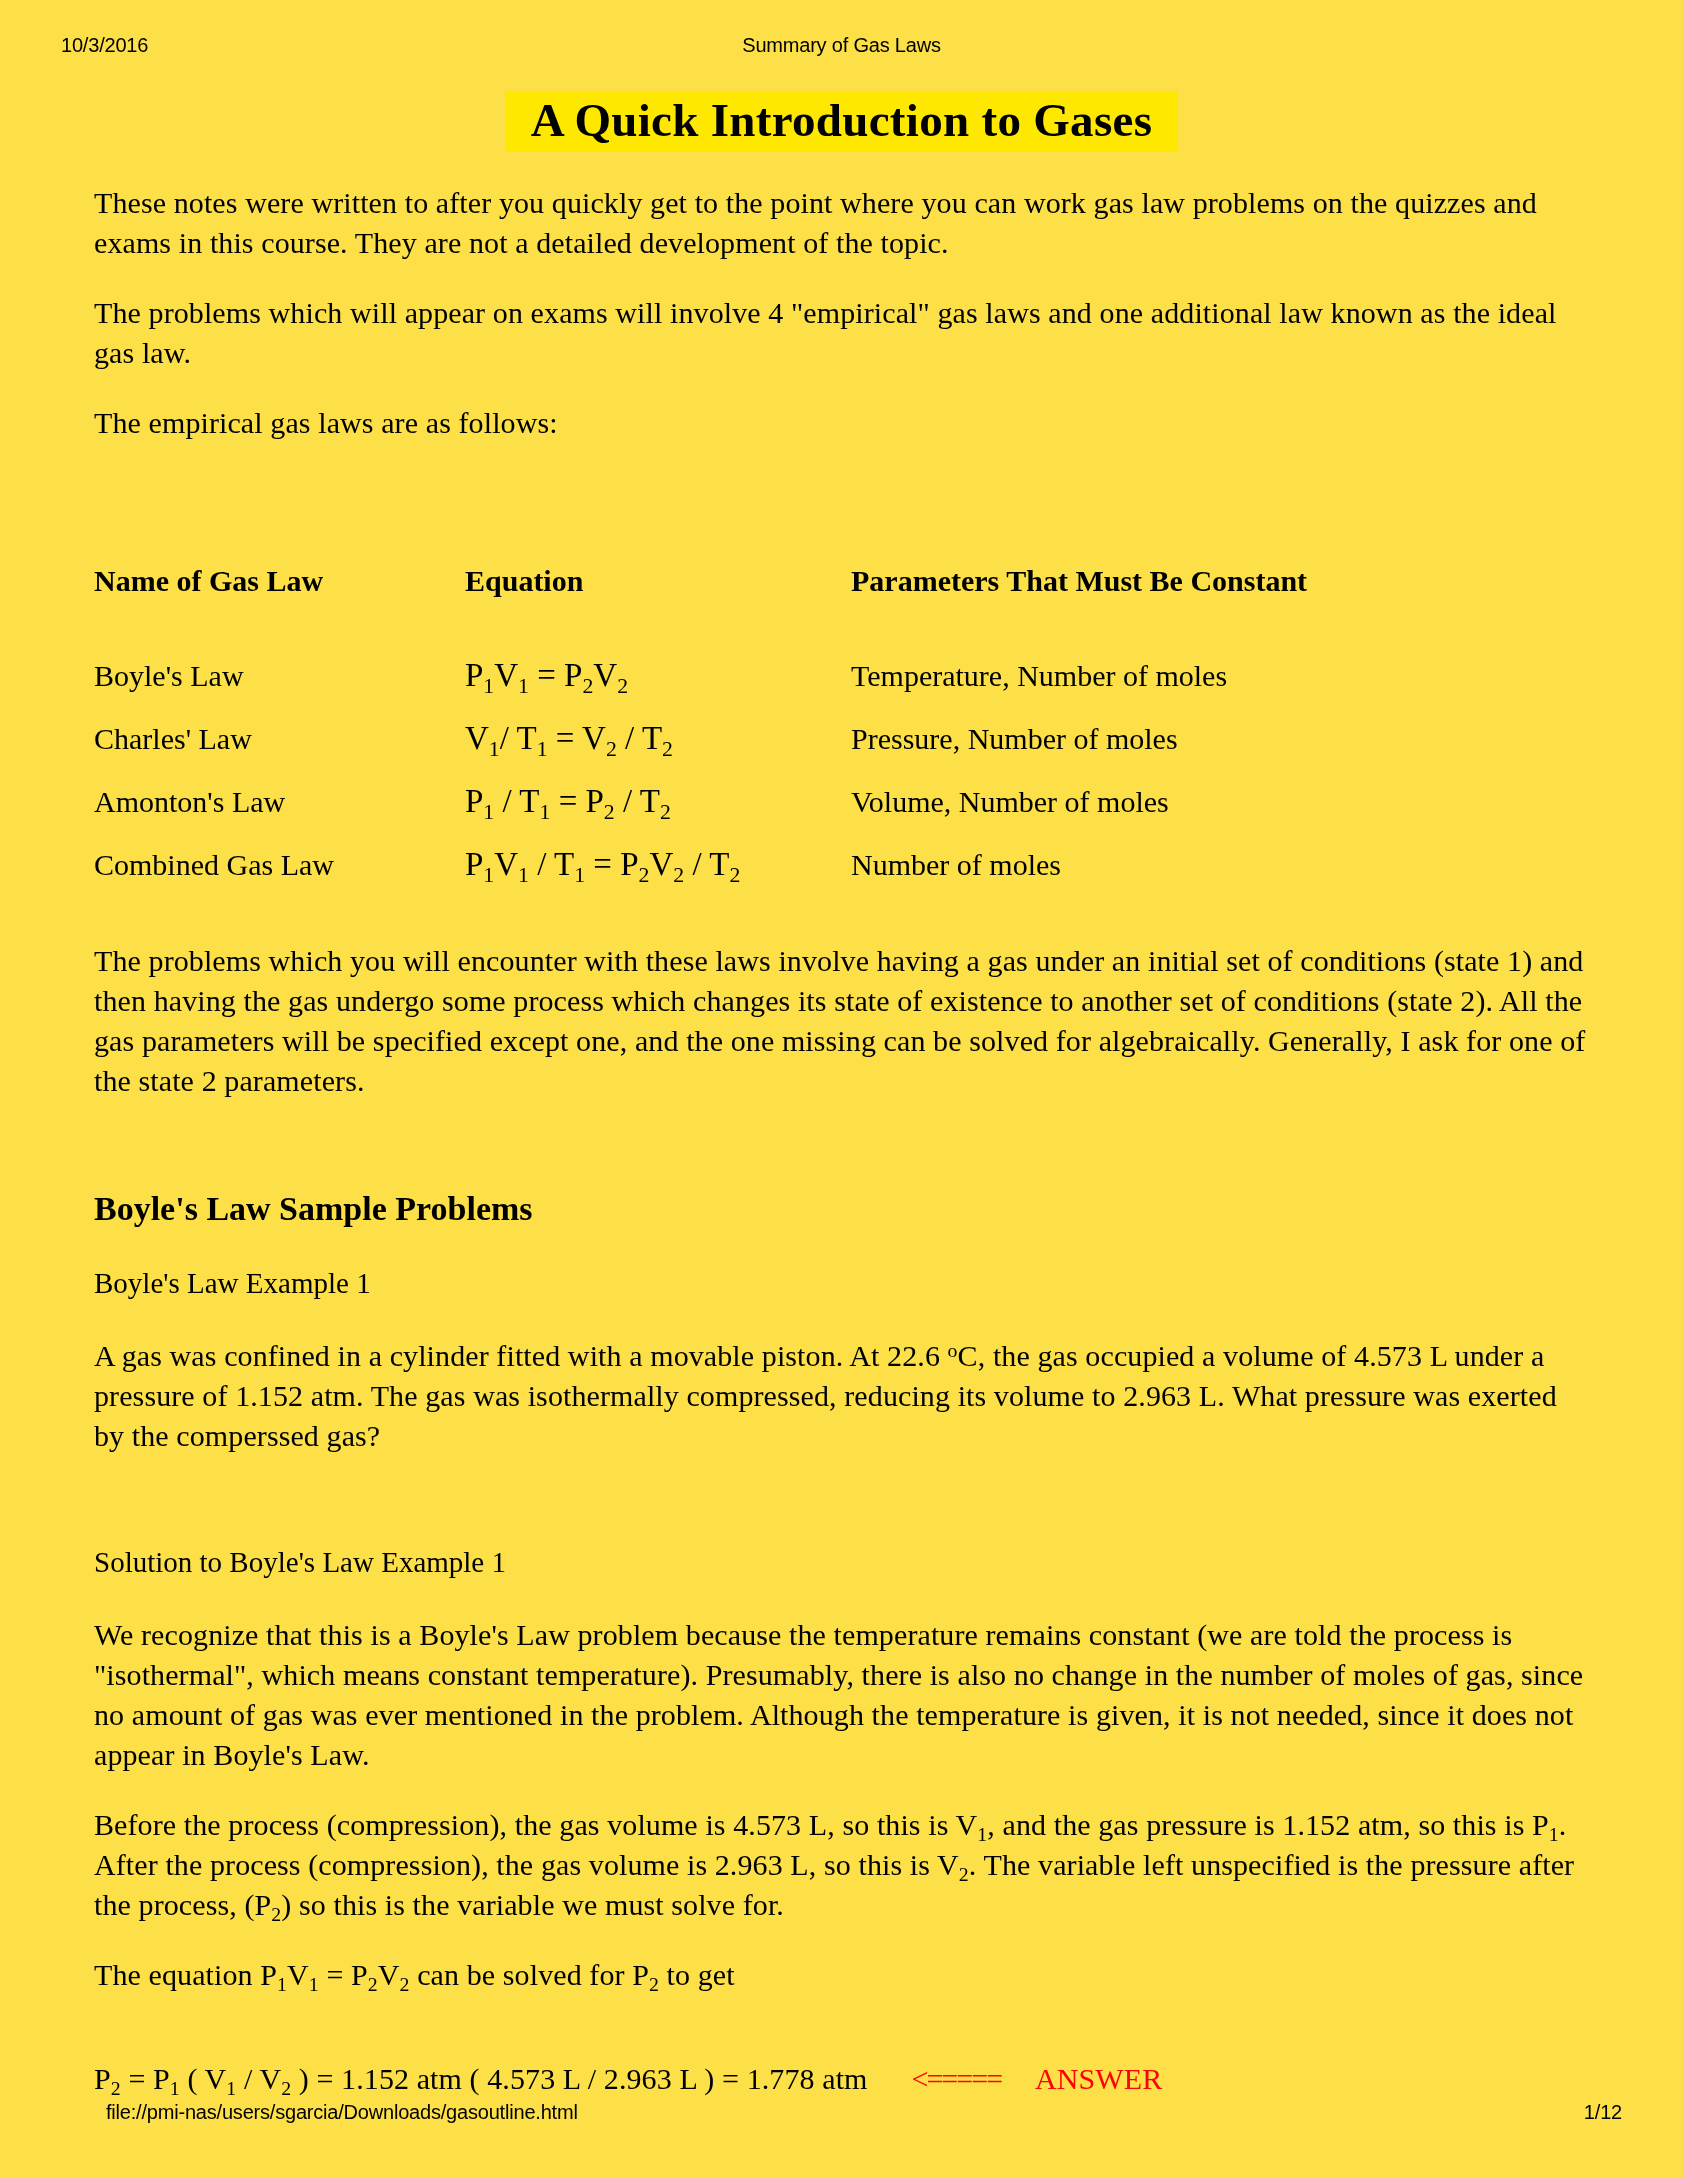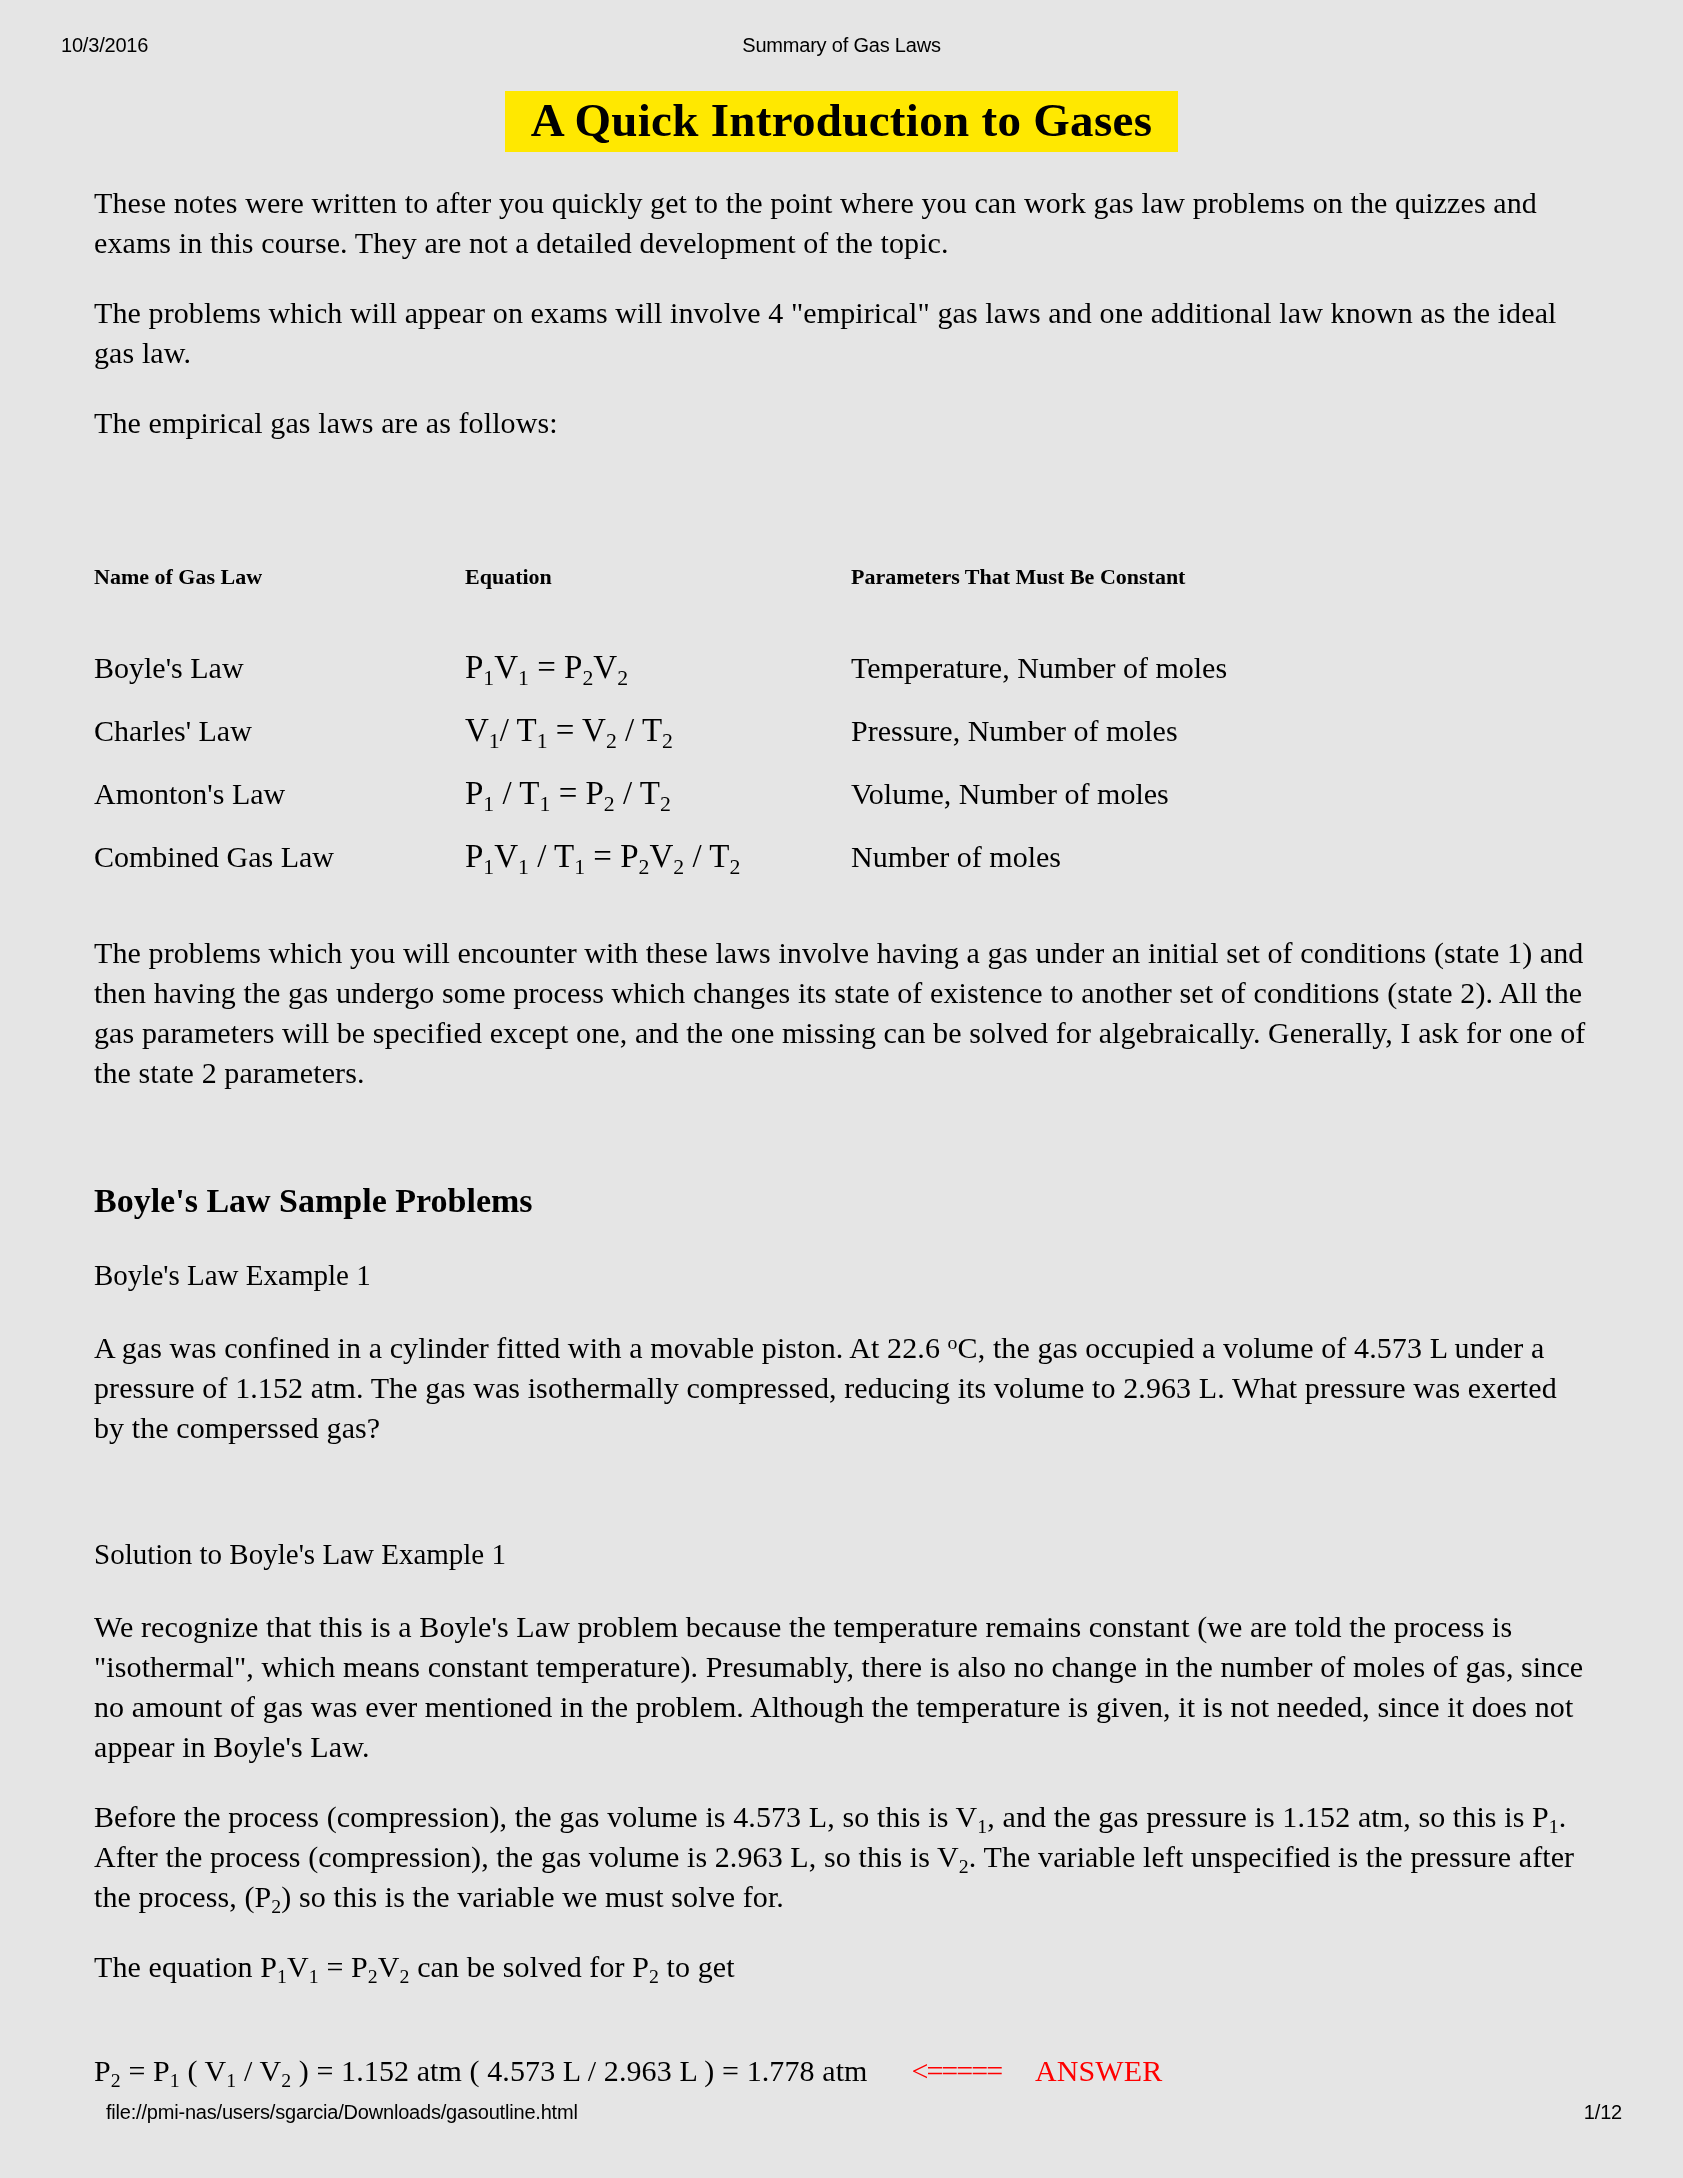--- a/index.html
+++ b/index.html
@@ -15,21 +15,21 @@
     font-family: "Liberation Serif", "DejaVu Serif", serif;
     color: #000000;
     overflow: hidden;
   }
 
   .page {
     position: absolute;
     left: 0; top: 0;
     width: 1683px;
     height: 2178px;
-    background: #e5e5e5;
+    background: #fde047;
   }
 
   
   .runhead, .runfoot {
     position: absolute;
     font-family: "Liberation Sans", "DejaVu Sans", sans-serif;
     font-size: 20px;
     color: #000;
     white-space: nowrap;
     letter-spacing: -0.2px;
@@ -94,21 +94,21 @@
   
   table.gastable {
     border-collapse: collapse;
     width: 1297px;
     margin: 0;
     font-size: 30px;
   }
   table.gastable th {
     text-align: left;
     font-weight: bold;
-    font-size: 22px;
+    font-size: 30px;
     padding: 0 0 57px 0;
     vertical-align: top;
     white-space: nowrap;
   }
   table.gastable td {
     text-align: left;
     font-weight: normal;
     padding: 0 0 22px 0;
     vertical-align: baseline;
     white-space: nowrap;

